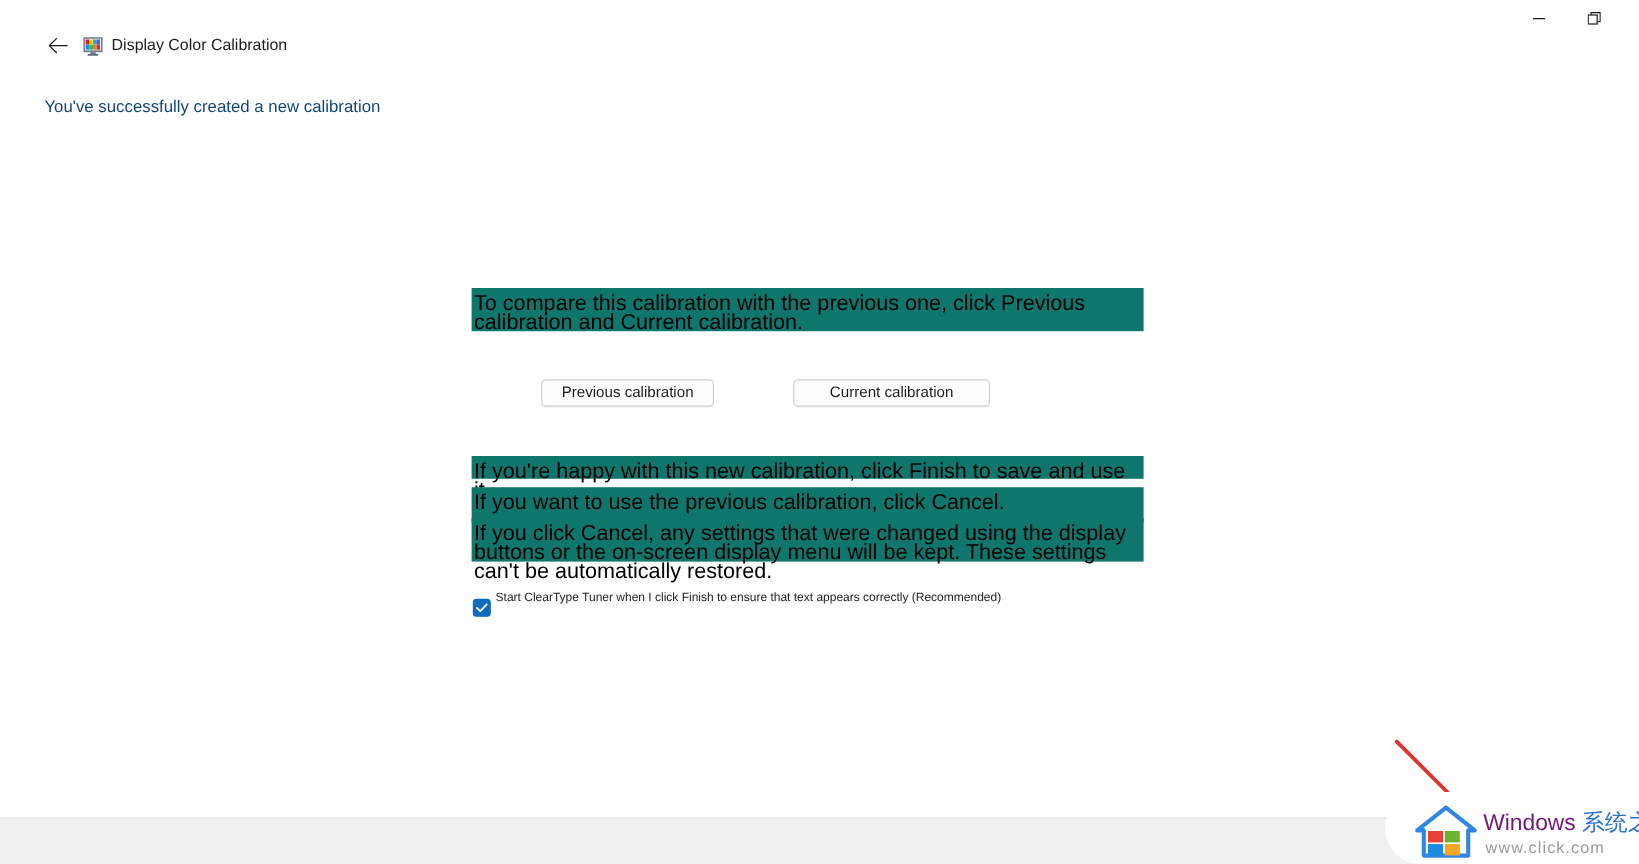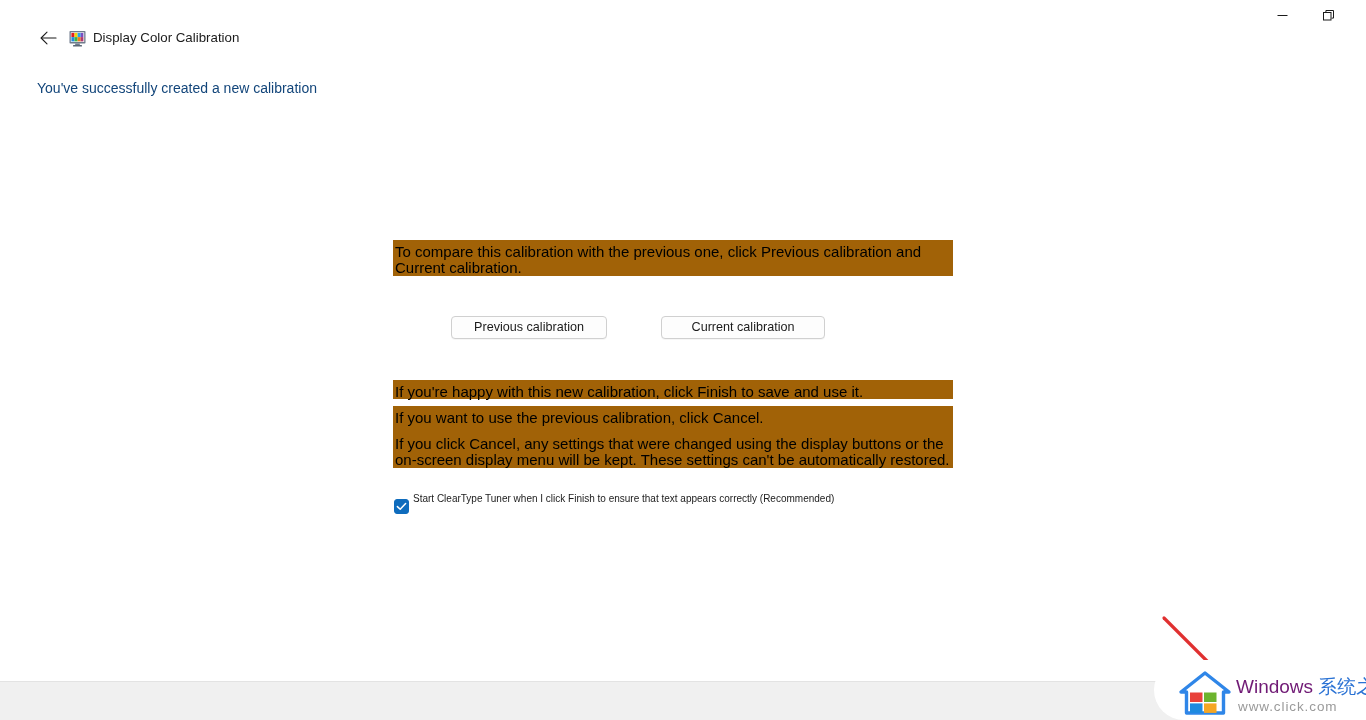--- a/index.html
+++ b/index.html
@@ -77,23 +77,23 @@
 
   
   #content {
     position: absolute;
     left: 393px;
     top: 240px;
     width: 560px;
   }
 
   .hl-block {
-    background: #a16207;
+    background: #0f766e;
     color: #000000;
-    font-size: 15px;
+    font-size: 18px;
     line-height: 16px;
     padding: 4px 2px 4px 2px;
     box-sizing: border-box;
     width: 560px;
   }
 
   #block-compare {
     position: absolute;
     left: 0; top: 0;
     height: 36px;
@@ -116,21 +116,21 @@
     font-size: 12.6px;
     color: #1b1b1b;
     box-sizing: border-box;
     padding: 0;
     line-height: 21px;
     text-align: center;
     box-shadow: 0 1px 0 rgba(0,0,0,0.035);
   }
   #btn-previous-calibration {
     left: 58px;
-    width: 156px;
+    width: 144px;
   }
   #btn-current-calibration {
     left: 268px;
     width: 164px;
   }
 
   #block-finish {
     position: absolute;
     left: 0; top: 140px;
     height: 19px;

